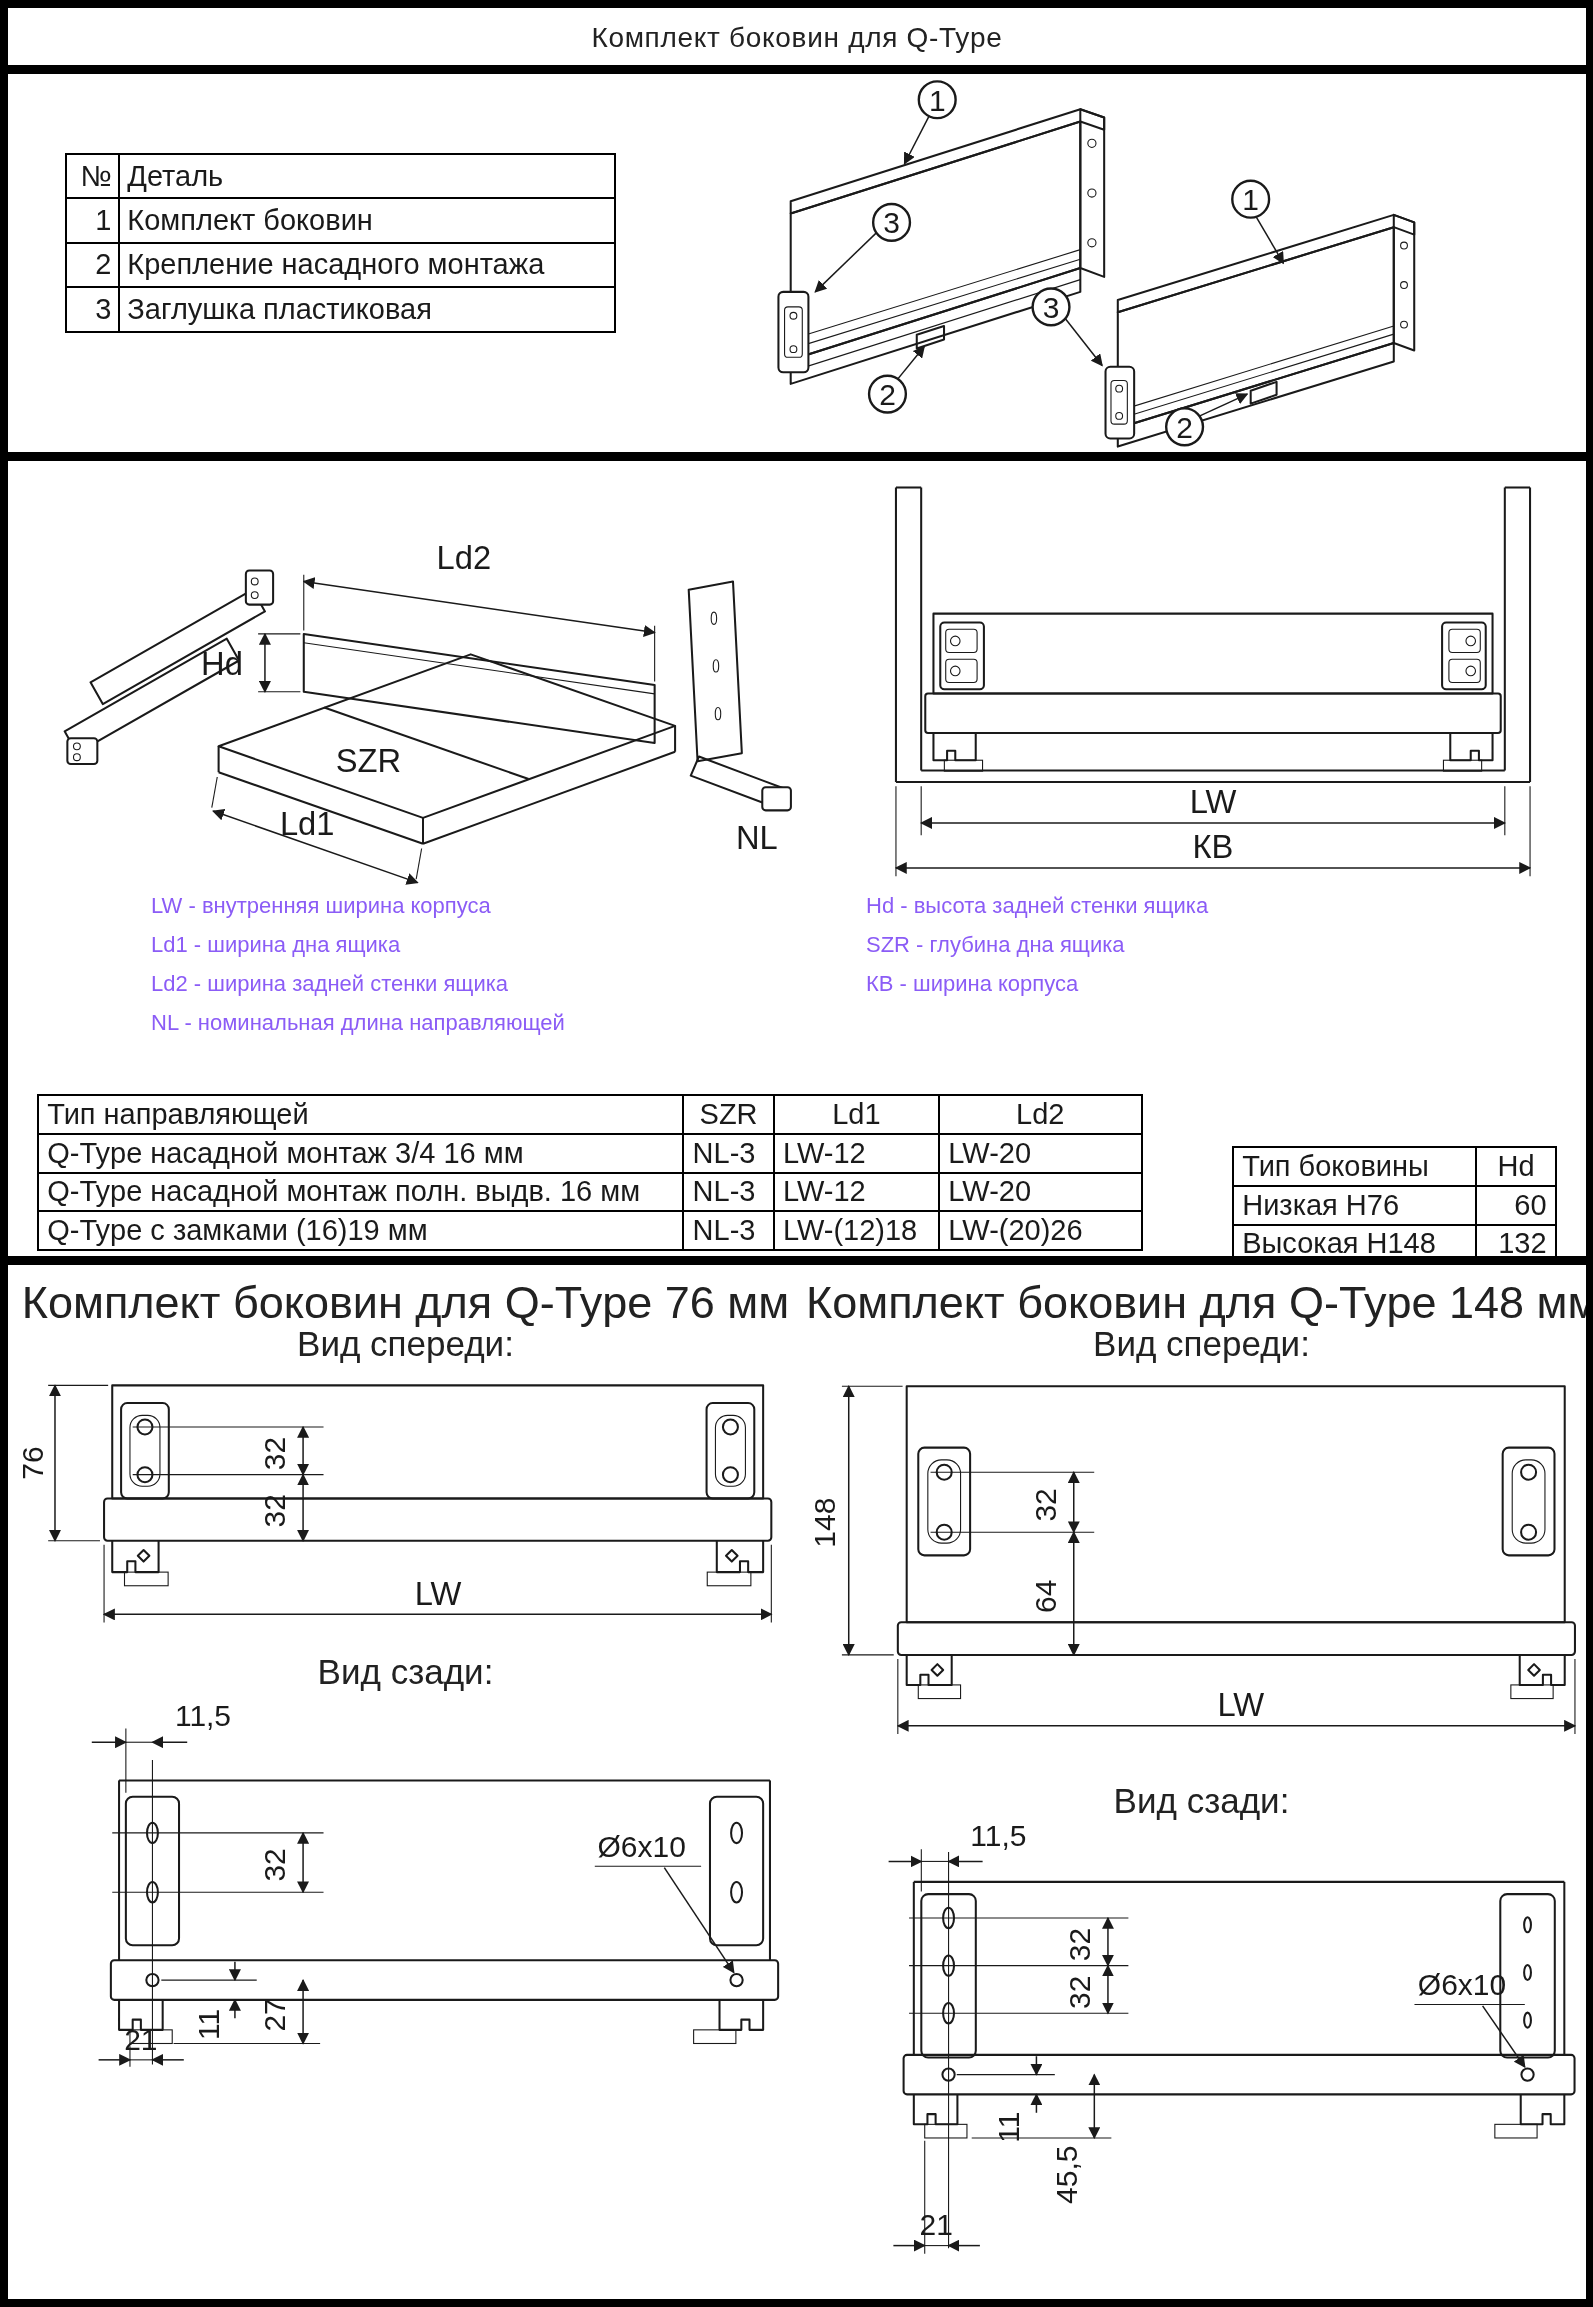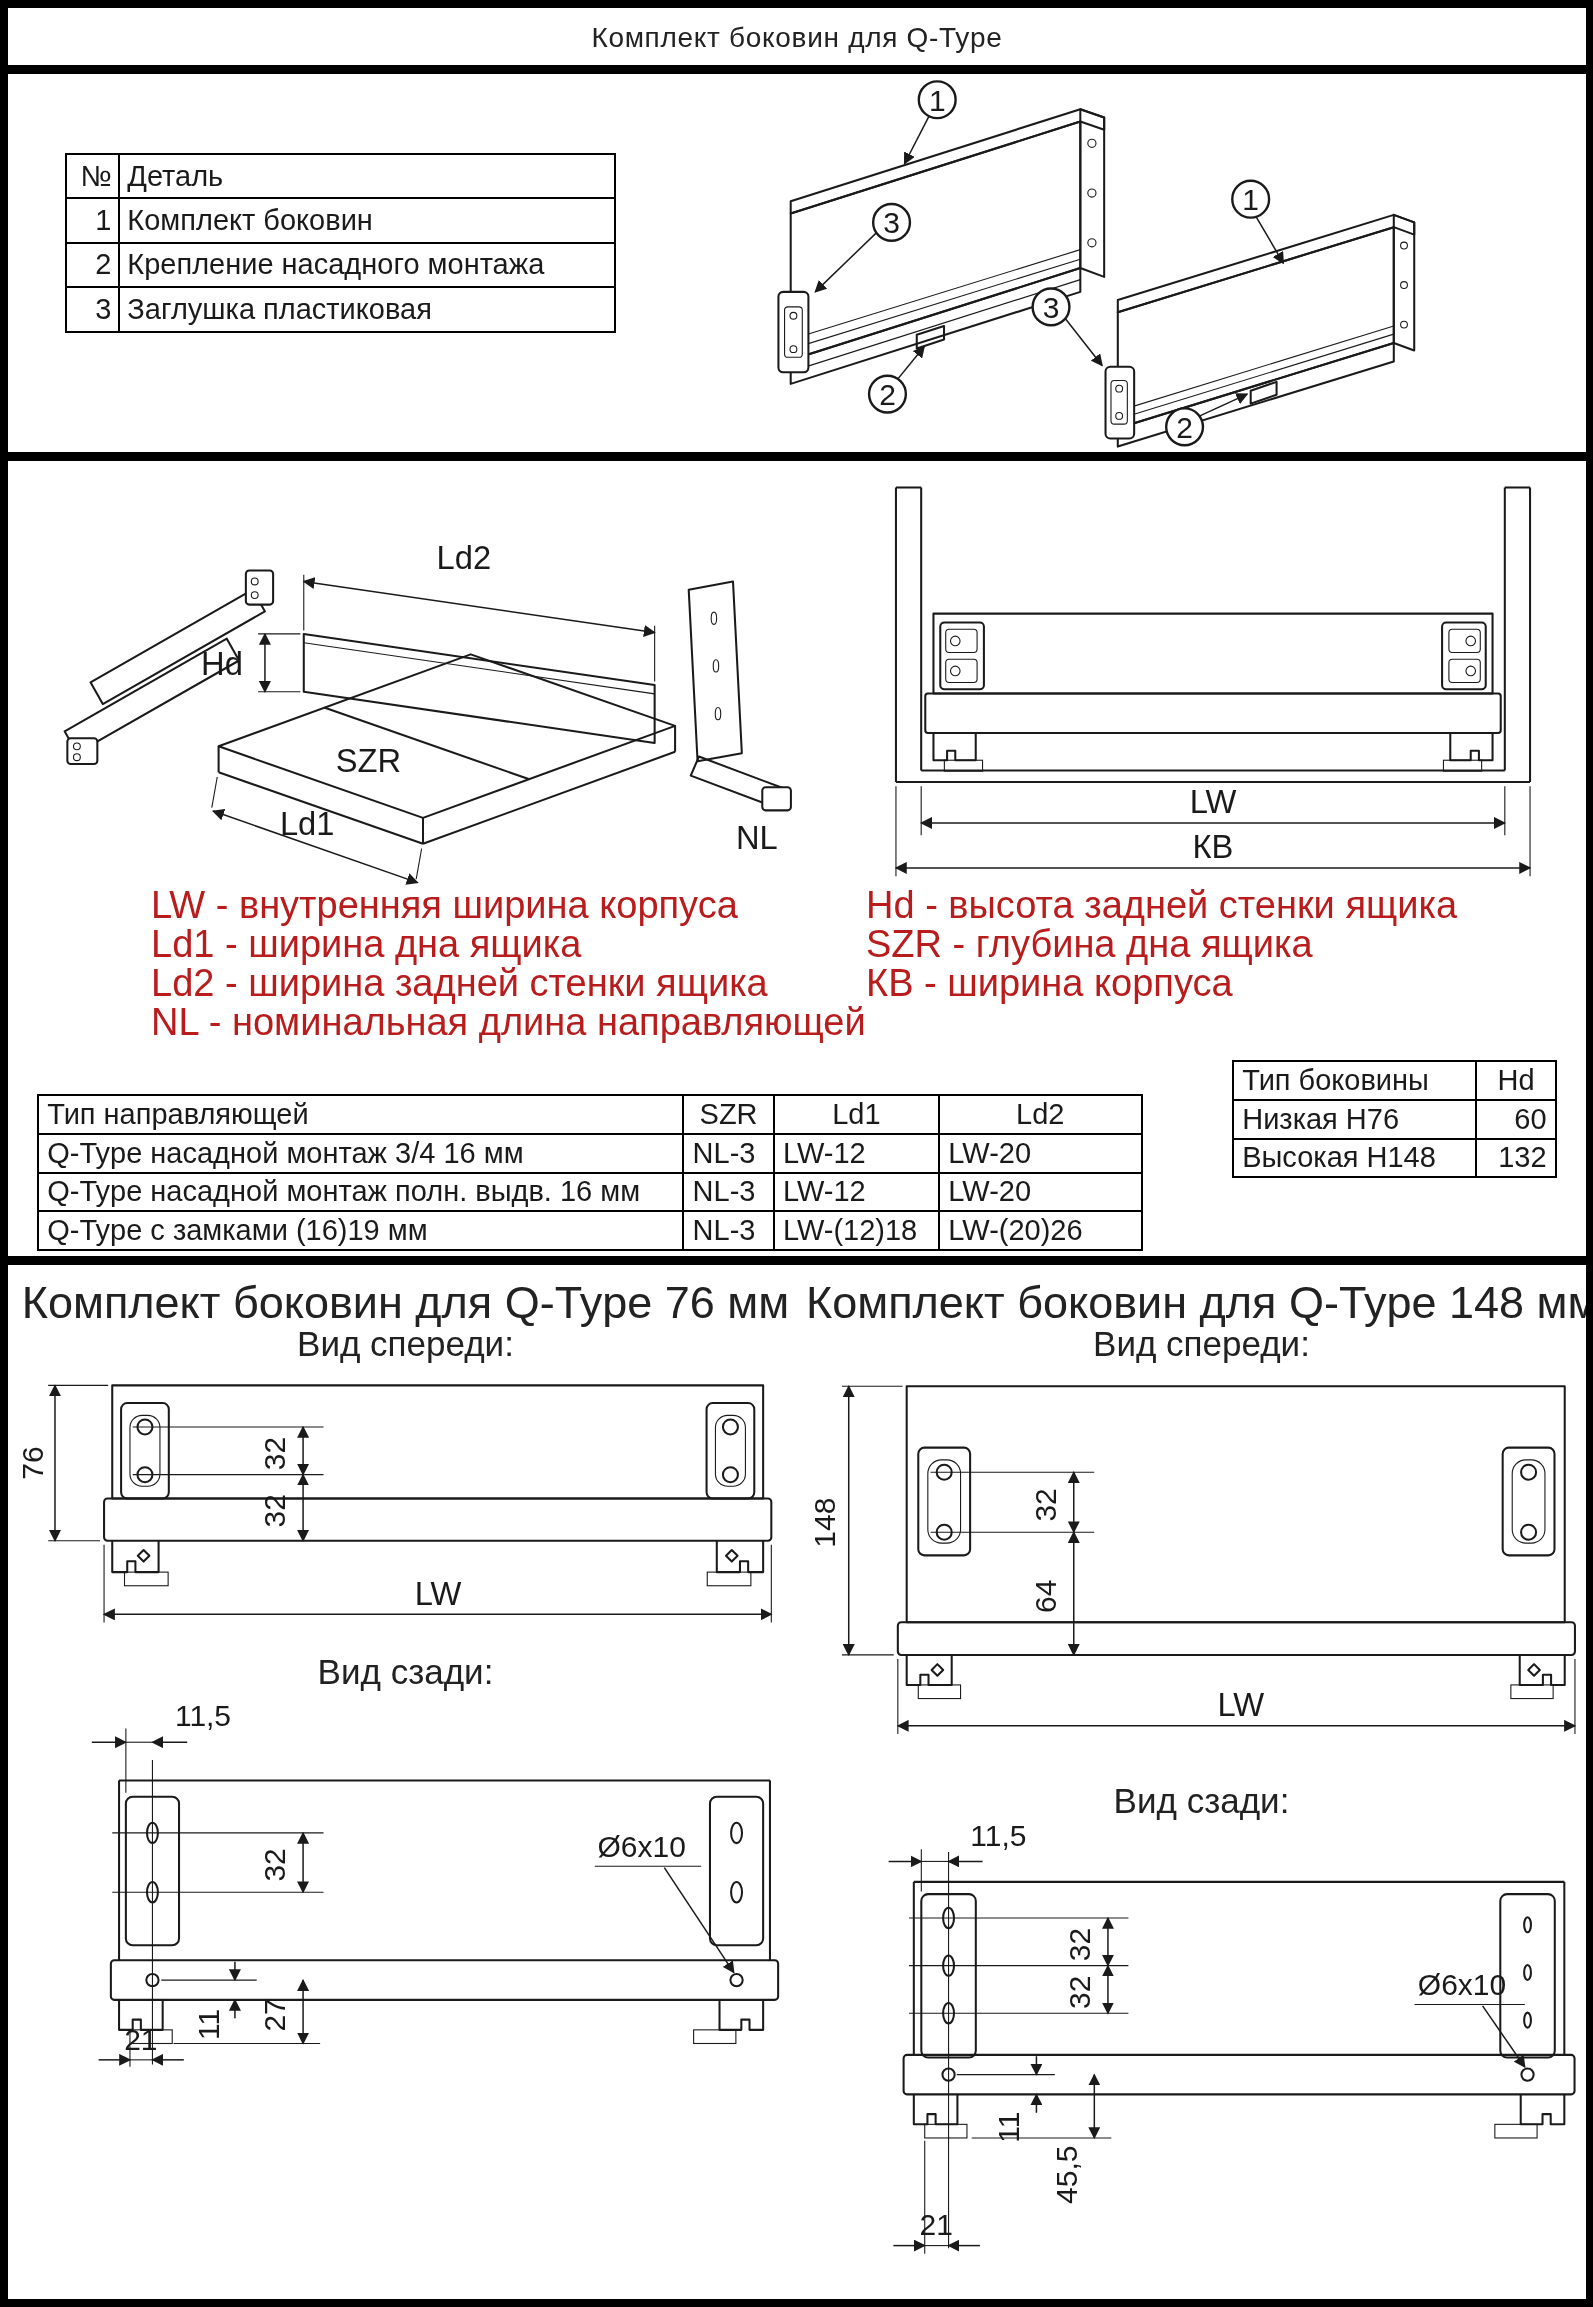--- a/index.html
+++ b/index.html
@@ -23,27 +23,27 @@
   .parts-table .num{width:35px;text-align:right;padding-right:6.8px;}
   .parts-table .nm{width:477px;padding-left:7px;}
   .rails-table{left:29px;top:1078px;border:2.7px solid #000;margin-top:8px;}
   .rails-table th{text-align:left;}
   .rails-table .c-szr{width:72px;text-align:left;}
   .rails-table .c-ld1{width:147px;}
   .rails-table .c-ld2{width:184px;}
   .rails-table .c-name{width:627px;}
   .rails-table td,.rails-table th{height:34px;padding:1.4px 8.2px;}
   .rails-table th.c-szr,.rails-table th.c-ld1,.rails-table th.c-ld2{text-align:center;}
-  .sides-table{left:1224px;top:1052px;border:2.7px solid #000;}
+  .sides-table{left:1224px;top:1138px;border:2.7px solid #000;}
   .sides-table td,.sides-table th{height:34px;padding:1.4px 8.2px;}
   .sides-table .c-nm{width:225px;}
   .sides-table .c-hd{width:61px;text-align:right;}
   .sides-table th.c-hd{text-align:center;}
   
-  .legend{font-size:38px;line-height:39px;color:#b91c1c;white-space:nowrap;}
+  .legend{font-size:22px;line-height:39px;color:#8b5cf6;white-space:nowrap;}
   .legend div{height:39px;}
   
   .sec-title{font-size:45px;text-align:center;color:#222;white-space:nowrap;}
   .view-label{font-size:35px;text-align:center;color:#222;}
   
   svg{display:block;}
   .ln{stroke:#1a1a1a;stroke-width:3;fill:none;stroke-linejoin:round;}
   .lnf{stroke:#1a1a1a;stroke-width:3;fill:#fff;stroke-linejoin:round;}
   .thin{stroke:#1a1a1a;stroke-width:1.6;fill:none;}
   .dim{stroke:#1a1a1a;stroke-width:2.2;fill:none;}

